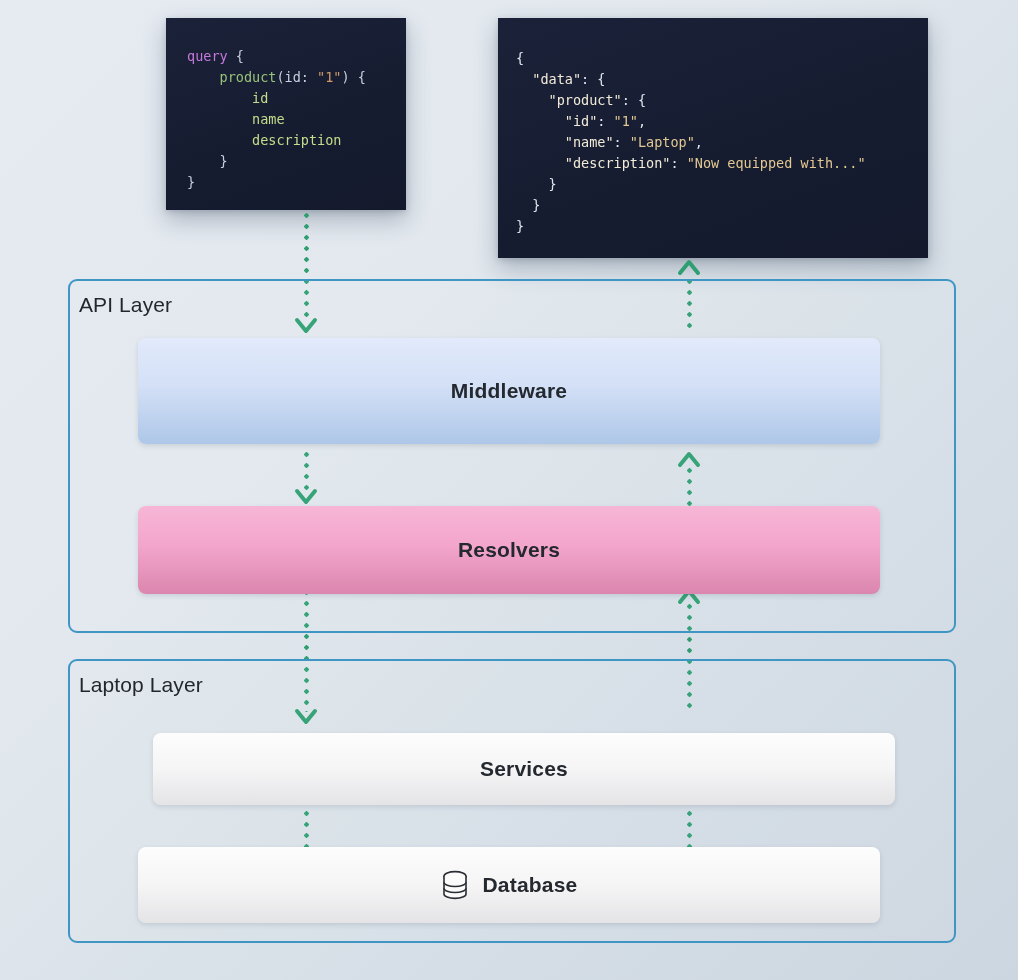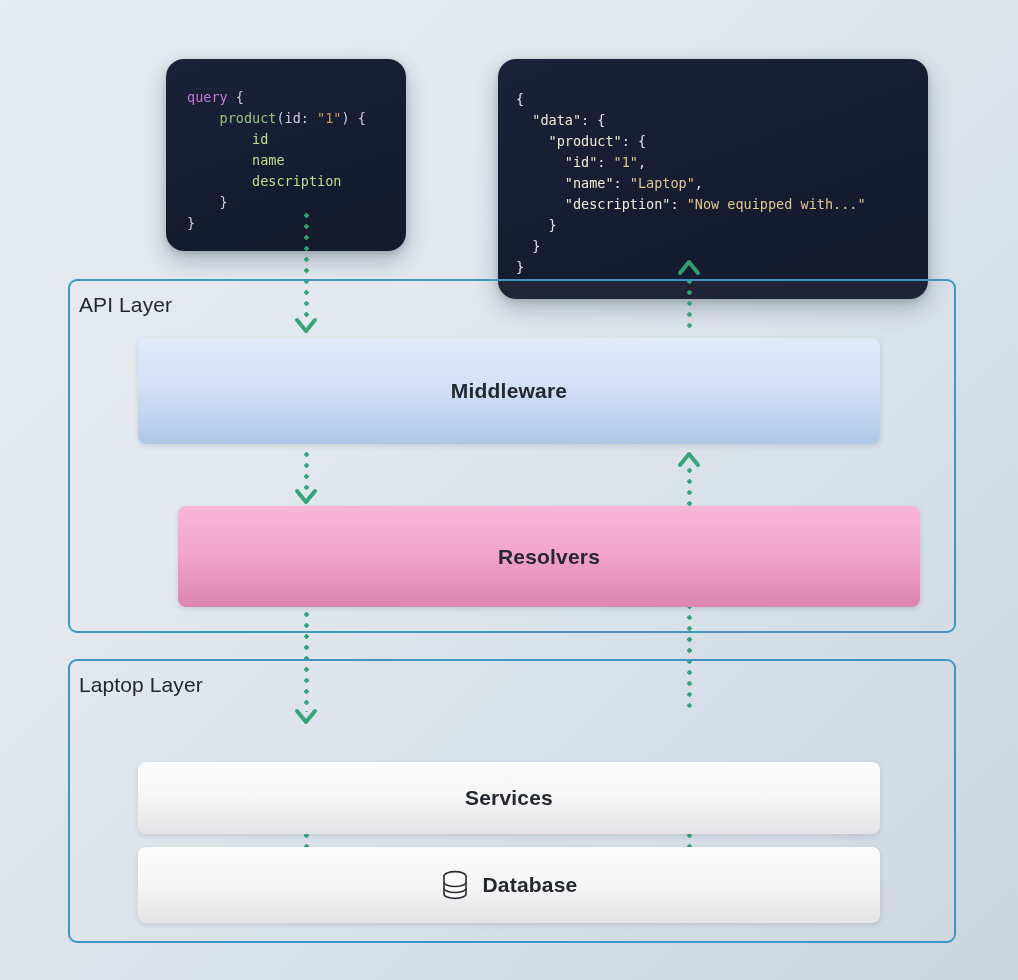--- a/index.html
+++ b/index.html
@@ -12,29 +12,28 @@
     overflow: hidden;
     font-family: "Liberation Sans", sans-serif;
     background: linear-gradient(135deg, #e6ebf2 0%, #e2e8ee 35%, #d5dee6 70%, #ccd6e0 100%);
     position: relative;
   }
 
   
   .code-panel {
     position: absolute;
     background: linear-gradient(160deg, #1b2138 0%, #161c30 55%, #141a2c 100%);
-    border-radius: 18px;
+    border-radius: 0;
     box-shadow: 0 10px 22px rgba(40, 55, 80, 0.30), 0 2px 6px rgba(40,55,80,0.18);
     font-family: "DejaVu Sans Mono", "Liberation Mono", monospace;
     font-size: 13.5px;
     line-height: 21px;
     white-space: pre;
     color: #cdd3e0;
     box-sizing: border-box;
-    margin-top: 41px;
   }
   #query-panel {
     left: 166px; top: 18px;
     width: 240px; height: 192px;
     padding: 28px 0 0 21px;
   }
   #response-panel {
     left: 498px; top: 18px;
     width: 430px; height: 240px;
     padding: 30px 0 0 18px;
@@ -86,27 +85,27 @@
     font-size: 21px;
     font-weight: bold;
     color: #24282f;
     letter-spacing: 0.2px;
   }
   #node-middleware {
     top: 338px; height: 106px;
     background: linear-gradient(180deg, #e2eafb 0%, #d3e0f6 45%, #aec7e8 100%);
   }
   #node-resolvers {
-    top: 506px; height: 101px;
+    top: 506px; height: 88px;
     background: linear-gradient(180deg, #f7b6d6 0%, #f3a5cb 45%, #db86ae 100%);
-    margin-left: 40px;
   }
   #node-services {
-    top: 762px; height: 72px;
+    top: 733px; height: 72px;
     background: linear-gradient(180deg, #fdfdfd 0%, #f5f5f6 50%, #e4e4e6 100%);
+    margin-left: 15px;
   }
   #node-database {
     top: 847px; height: 76px;
     background: linear-gradient(180deg, #fdfdfd 0%, #f5f5f6 50%, #e4e4e6 100%);
   }
   .db-icon {
     width: 28px; height: 30px;
     margin-right: 14px;
     display: inline-block;
     flex: 0 0 auto;

